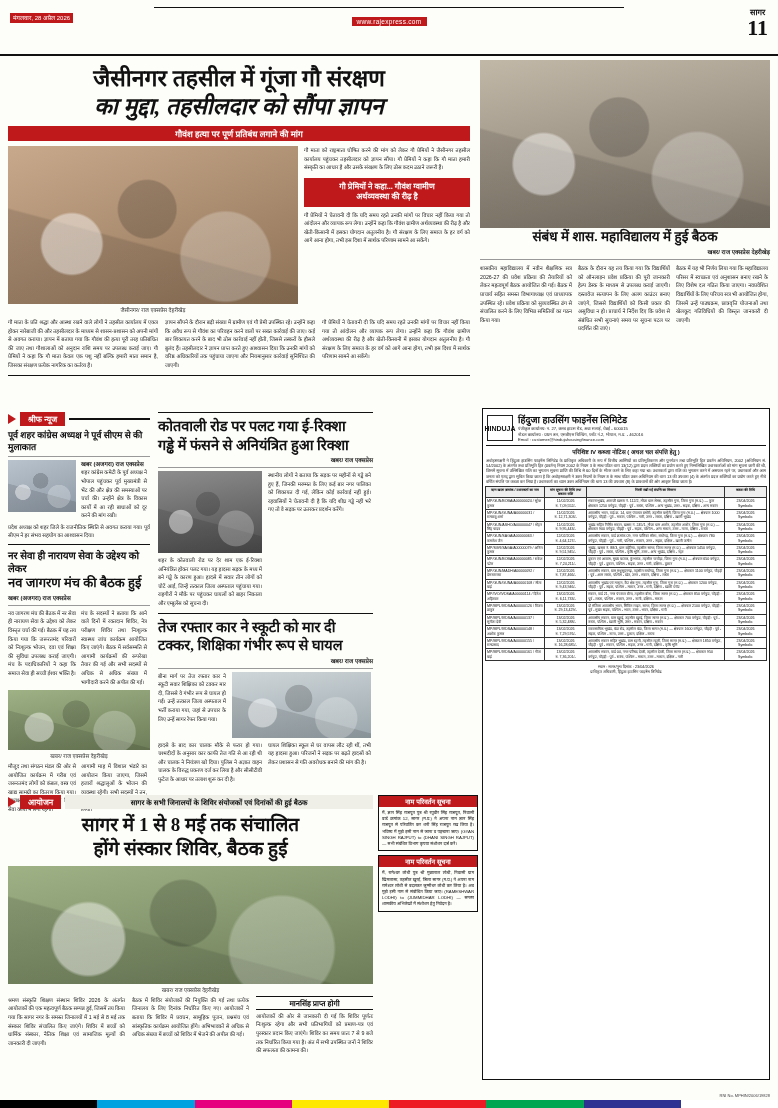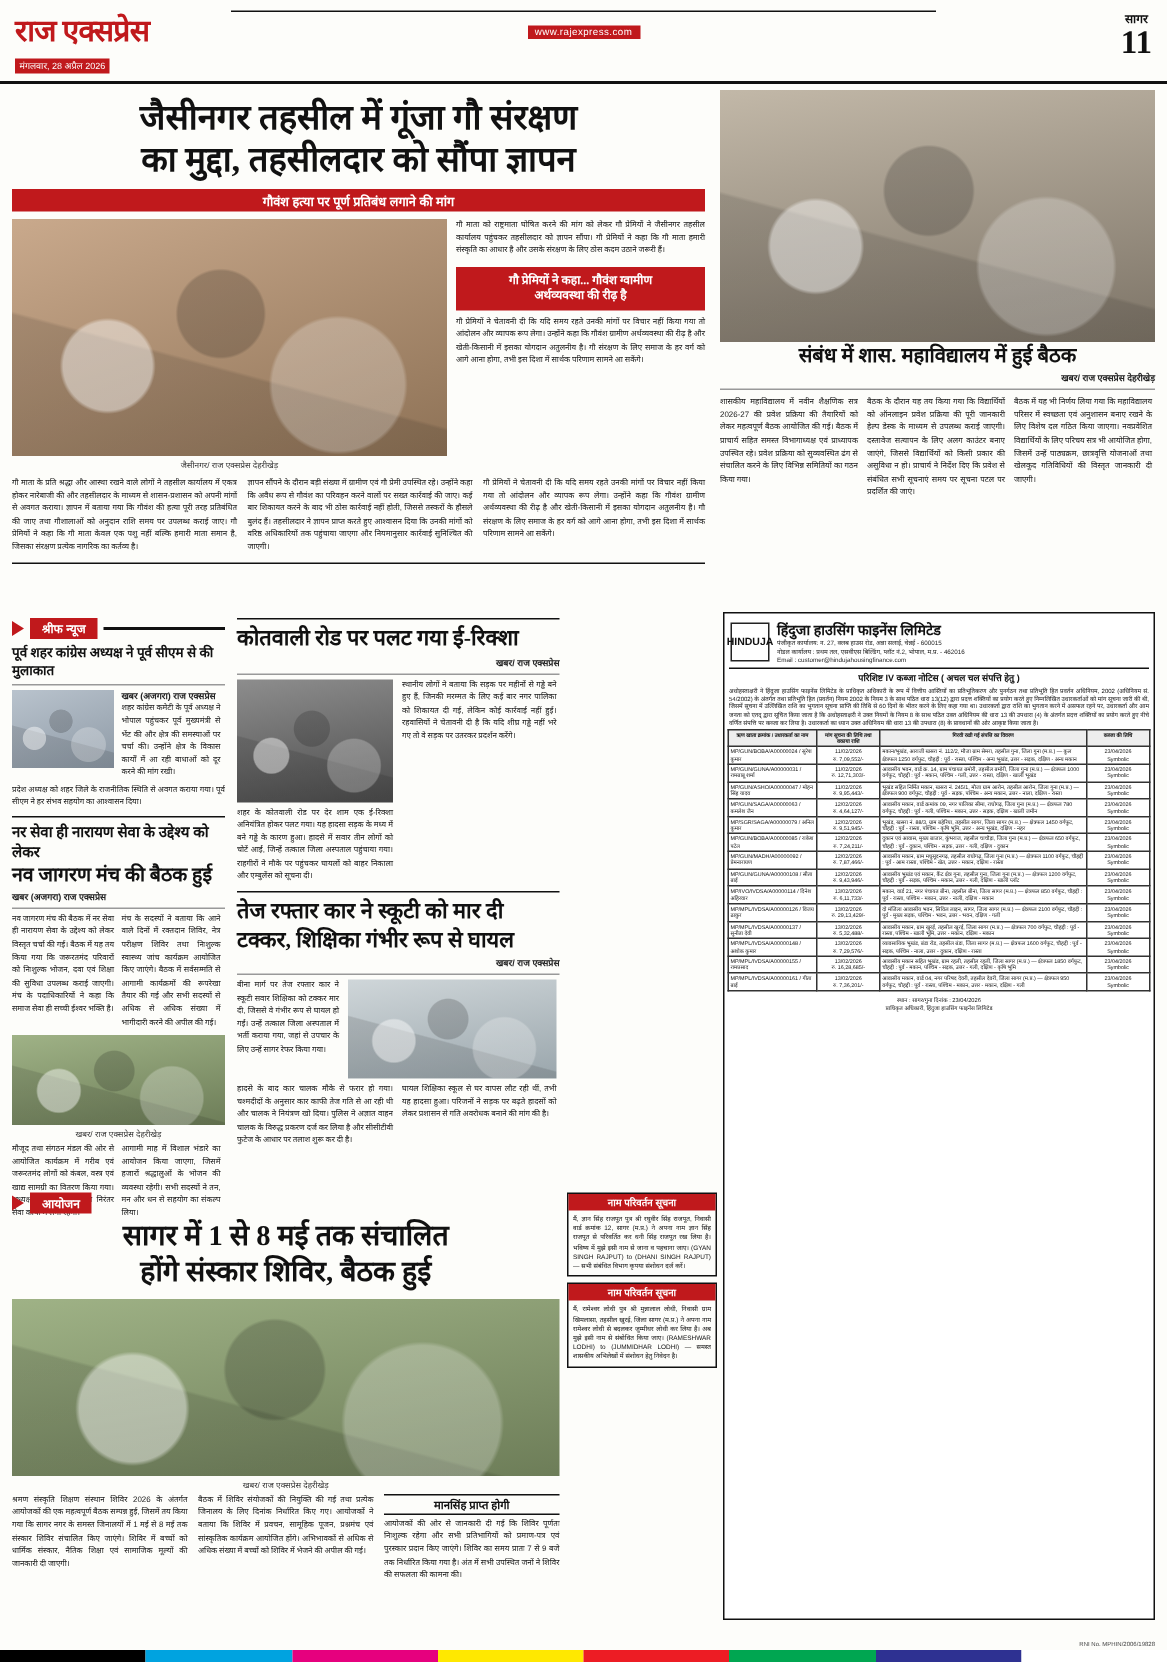--- a/index.html
+++ b/index.html
@@ -86,38 +86,37 @@
   .cmyk i { flex:1; }
   .regmark { position:absolute; right:8px; bottom:10px; font-size:4px; color:#444; }
 </style>
 </head>
 <body>
 
 <div class="page">
 
   <div class="masthead">
     <div class="mh-left">
-      <div class="mh-logo">राज एक्सप्रेस</div>
       <div class="mh-logo-sub">मंगलवार, 28 अप्रैल 2026</div>
     </div>
     <div class="mh-center">
       <div class="mh-rule"></div>
       <div class="mh-url">
         <span>www.rajexpress.com</span>
       </div>
     </div>
     <div class="mh-right">
       <div class="mh-city">सागर</div>
       <div class="mh-page">11</div>
     </div>
   </div>
 
   <div class="col" style="left:8px; top:60px; width:462px;">
     <div class="hl" style="font-size:23px; line-height:1.22; text-align:center; margin-top:5px;">जैसीनगर तहसील में गूंजा गौ संरक्षण</div>
-    <div class="hl" style="font-size:23px; line-height:1.22; text-align:center;">का मुद्दा, तहसीलदार को सौंपा ज्ञापन</div>
+    <div class="hl" style="font-size:23px; line-height:1.22; text-align:center;font-style:italic;">का मुद्दा, तहसीलदार को सौंपा ज्ञापन</div>
     <div class="kicker" style="margin-top:5px; font-size:8.5px;">गौवंश हत्या पर पूर्ण प्रतिबंध लगाने की मांग</div>
 
     <div style="display:flex; gap:6px; margin-top:5px;">
       <div style="width:290px;">
         <div class="ph warm" style="width:290px;height:158px;"></div>
         <div class="cap">जैसीनगर/ राज एक्सप्रेस देहरीखेड़</div>
       </div>
       <div style="width:166px;">
         <div class="body-txt">गौ माता को राष्ट्रमाता घोषित करने की मांग को लेकर गौ प्रेमियों ने जैसीनगर तहसील कार्यालय पहुंचकर तहसीलदार को ज्ञापन सौंपा। गौ प्रेमियों ने कहा कि गौ माता हमारी संस्कृति का आधार है और उसके संरक्षण के लिए ठोस कदम उठाने जरूरी हैं।</div>
         <div style="margin-top:6px; background:#c0191c; color:#fff; padding:4px 5px;">
@@ -178,20 +177,21 @@
     <div class="cap">खबर/ राज एक्सप्रेस देहरीखेड़</div>
     <div style="display:flex; gap:5px; margin-top:2px;">
       <div style="width:68px;" class="body-txt">मौजूद तथा संगठन मंडल की ओर से आयोजित कार्यक्रम में गरीब एवं जरूरतमंद लोगों को कंबल, वस्त्र एवं खाद्य सामग्री का वितरण किया गया। अध्यक्ष ने कहा कि संगठन निरंतर सेवा कार्यों में लगा रहेगा।</div>
       <div style="width:66px;" class="body-txt">आगामी माह में विशाल भंडारे का आयोजन किया जाएगा, जिसमें हजारों श्रद्धालुओं के भोजन की व्यवस्था रहेगी। सभी सदस्यों ने तन, मन और धन से सहयोग का संकल्प लिया।</div>
     </div>
   </div>
 
   <div class="col" style="left:158px; top:412px; width:215px;">
     <div class="divider" style="margin-bottom:4px;"></div>
     <div class="hl" style="font-size:14.5px; line-height:1.28;">कोतवाली रोड पर पलट गया ई-रिक्शा</div>
+    <div class="hl" style="font-size:14.5px; line-height:1.28;">गड्ढे में फंसने से अनियंत्रित हुआ रिक्शा</div>
     <div class="byline" style="margin-top:2px;">खबर/ राज एक्सप्रेस</div>
     <div class="thin" style="margin:3px 0;"></div>
     <div style="display:flex; gap:6px;">
       <div style="width:104px;">
         <div class="ph night" style="width:104px;height:82px;"></div>
         <div class="body-txt" style="margin-top:3px;">शहर के कोतवाली रोड पर देर शाम एक ई-रिक्शा अनियंत्रित होकर पलट गया। यह हादसा सड़क के मध्य में बने गड्ढे के कारण हुआ। हादसे में सवार तीन लोगों को चोटें आईं, जिन्हें तत्काल जिला अस्पताल पहुंचाया गया। राहगीरों ने मौके पर पहुंचकर घायलों को बाहर निकाला और एम्बुलेंस को सूचना दी।</div>
       </div>
       <div style="width:103px;" class="body-txt">स्थानीय लोगों ने बताया कि सड़क पर महीनों से गड्ढे बने हुए हैं, जिनकी मरम्मत के लिए कई बार नगर पालिका को शिकायत दी गई, लेकिन कोई कार्रवाई नहीं हुई। रहवासियों ने चेतावनी दी है कि यदि शीघ्र गड्ढे नहीं भरे गए तो वे सड़क पर उतरकर प्रदर्शन करेंगे।</div>
     </div>
     <div class="divider" style="margin:5px 0 4px;"></div>
@@ -211,20 +211,21 @@
         <div style="width:104px;" class="body-txt">हादसे के बाद कार चालक मौके से फरार हो गया। चश्मदीदों के अनुसार कार काफी तेज गति से आ रही थी और चालक ने नियंत्रण खो दिया। पुलिस ने अज्ञात वाहन चालक के विरुद्ध प्रकरण दर्ज कर लिया है और सीसीटीवी फुटेज के आधार पर तलाश शुरू कर दी है।</div>
         <div style="width:103px;" class="body-txt">घायल शिक्षिका स्कूल से घर वापस लौट रही थीं, तभी यह हादसा हुआ। परिजनों ने सड़क पर बढ़ते हादसों को लेकर प्रशासन से गति अवरोधक बनाने की मांग की है।</div>
       </div>
     </div>
   </div>
 
   <div class="col" style="left:8px; top:795px; width:365px;">
     <div class="sec-tag">
       <span class="tri"></span>
       <span class="lbl">आयोजन</span>
+      <span style="flex:1; background:#efefe8; font-size:7.2px; font-weight:bold; padding:2px 4px; text-align:center;">सागर के सभी जिनालयों के शिविर संयोजकों एवं दिनांकों की हुई बैठक</span>
     </div>
     <div class="hl" style="font-size:19px; line-height:1.26; text-align:center; margin-top:4px;">सागर में 1 से 8 मई तक संचालित</div>
     <div class="hl" style="font-size:19px; line-height:1.26; text-align:center;">होंगे संस्कार शिविर, बैठक हुई</div>
     <div class="ph green" style="width:365px;height:118px;margin-top:5px;"></div>
     <div class="cap">खबर/ राज एक्सप्रेस देहरीखेड़</div>
     <div style="display:flex; gap:7px; margin-top:2px;">
       <div style="width:117px;" class="body-txt">श्रमण संस्कृति शिक्षण संस्थान शिविर 2026 के अंतर्गत आयोजकों की एक महत्वपूर्ण बैठक सम्पन्न हुई, जिसमें तय किया गया कि सागर नगर के समस्त जिनालयों में 1 मई से 8 मई तक संस्कार शिविर संचालित किए जाएंगे। शिविर में बच्चों को धार्मिक संस्कार, नैतिक शिक्षा एवं सामाजिक मूल्यों की जानकारी दी जाएगी।</div>
       <div style="width:117px;" class="body-txt">बैठक में शिविर संयोजकों की नियुक्ति की गई तथा प्रत्येक जिनालय के लिए दिनांक निर्धारित किए गए। आयोजकों ने बताया कि शिविर में प्रवचन, सामूहिक पूजन, प्रश्नमंच एवं सांस्कृतिक कार्यक्रम आयोजित होंगे। अभिभावकों से अधिक से अधिक संख्या में बच्चों को शिविर में भेजने की अपील की गई।</div>
       <div style="width:117px;">
         <div class="hl" style="font-size:7.5px; text-align:center; border-top:1px solid #111; border-bottom:1px solid #111; padding:1px 0; margin-bottom:2px;">मानसिंह प्राप्त होगी</div>

